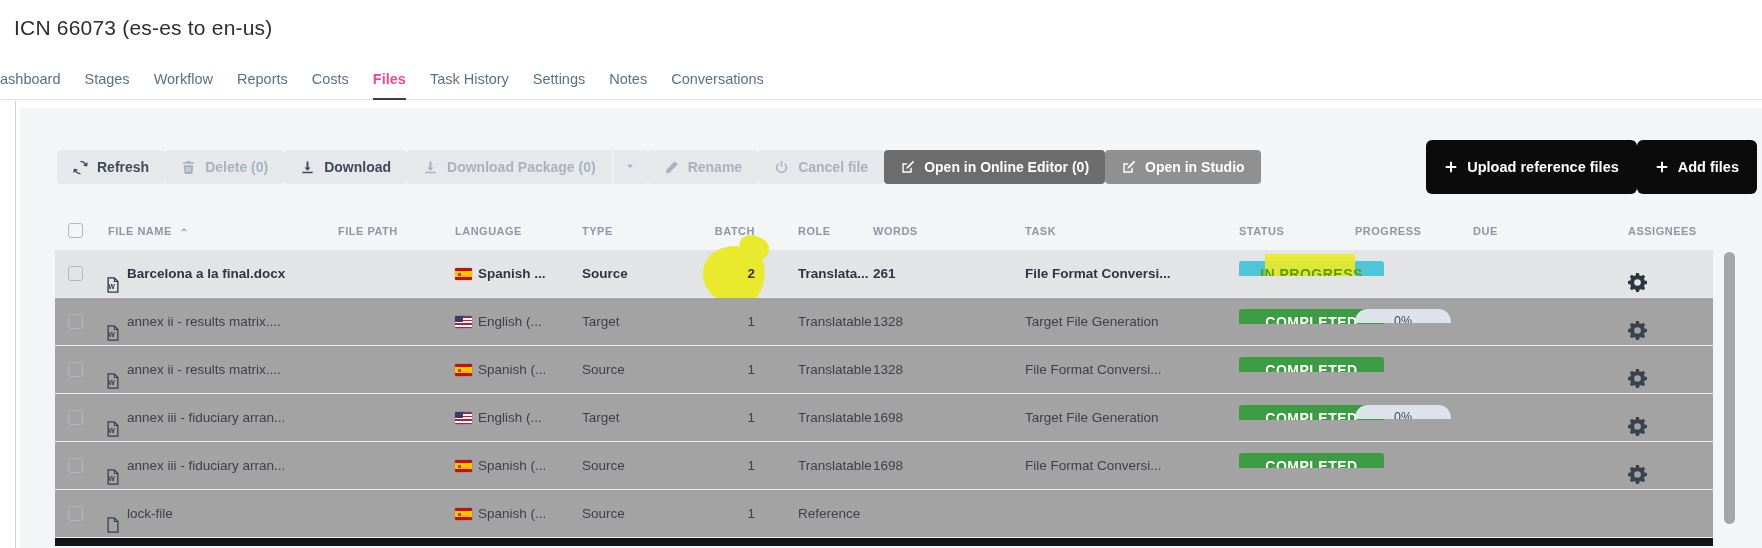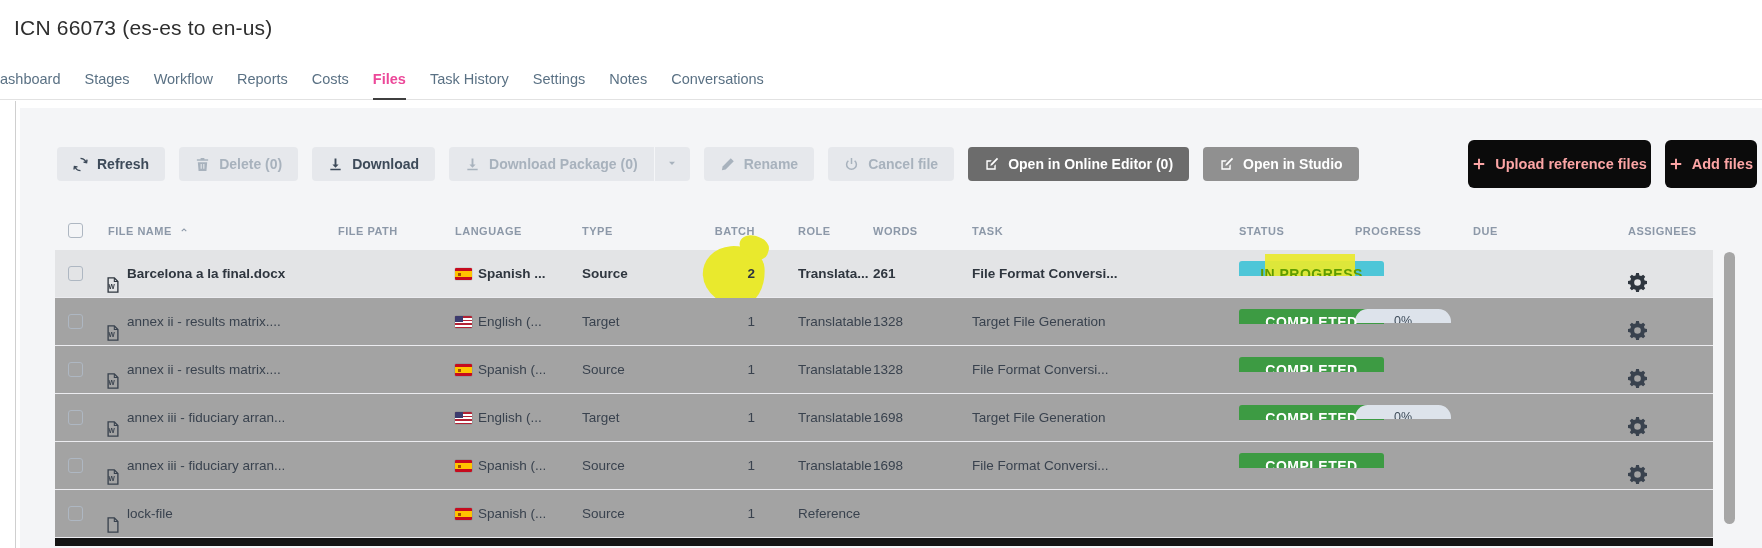--- a/index.html
+++ b/index.html
@@ -13,31 +13,31 @@
   #tab-bar {
     position:absolute; left:0; right:0; top:60px; height:40px;
     border-bottom:1px solid #e2e2e2; display:flex; gap:24px; align-items:stretch;
   }
   .tab { font-size:14.5px; color:#5a7184; line-height:38px; height:40px; cursor:pointer; white-space:nowrap; }
   .tab.active { color:#ec4899; font-weight:700; border-bottom:2px solid #3f3f3f; }
   
   #vline { position:absolute; left:15px; top:101px; width:1px; height:447px; background:#cfcfcf; }
   #panel { position:absolute; left:20px; top:108px; width:1742px; height:440px; background:#f4f5f7; }
   
-  #toolbar { position:absolute; left:37px; top:32px; display:flex; align-items:center; gap:14px; width:1700px; }
+  #toolbar { position:absolute; left:37px; top:32px; display:flex; align-items:center; width:1700px; }
   .tb-btn {
     display:flex; align-items:center; gap:9px; height:34px; padding:0 16px;
     border:none; border-radius:4px; font-family:inherit; font-size:14px; font-weight:700;
     background:#e6e8ec; color:#3d4a59; cursor:pointer; white-space:nowrap;
   }
   .tb-btn .ic { display:flex; align-items:center; }
   .tb-btn.disabled { color:#a8b2bd; cursor:default; }
   .tb-btn.dark  { background:#6c6c6c; color:#fff; }
   .tb-btn.mid   { background:#909090; color:#fff; }
-  .tb-btn.black { background:#0b0b0b; color:#fca5a5; height:48px; border-radius:6px; padding:0 4px; font-size:14.5px; }
+  .tb-btn.black { background:#0b0b0b; color:#ffffff; height:54px; border-radius:6px; padding:0 18px; font-size:14.5px; }
   .split { display:flex; align-items:stretch; }
   .split .tb-btn { border-radius:4px 0 0 4px; }
   .caret-btn {
     width:36px; border:none; border-left:1px solid #f5f6f8; border-radius:0 4px 4px 0;
     background:#e6e8ec; color:#a8b2bd; display:flex; align-items:center; justify-content:center; cursor:pointer;
   }
   .push-right { margin-left:auto; }
   
   #table { position:absolute; left:35px; top:104px; width:1658px; }
   .hrow { position:relative; height:38px; }
@@ -54,21 +54,21 @@
   .c-nameh { left:53px;  width:210px; }
   .c-name  { left:72px;  width:205px; }
   .c-path  { left:283px; width:100px; }
   .c-flag  { left:400px; top:18px; }
   .c-langh { left:400px; width:110px; }
   .c-lang  { left:423px; width:96px; }
   .c-type  { left:527px; width:90px; }
   .c-batch { left:600px; width:100px; text-align:right; }
   .c-role  { left:743px; width:160px; }
   .c-words { left:818px; width:100px; text-align:left; }
-  .c-task  { left:917px; width:175px; }
+  .c-task  { left:970px; width:175px; }
   .c-status{ left:1184px; }
   .c-prog  { left:1300px; }
   .c-due   { left:1418px; width:80px; }
   .c-gear  { left:1573px; top:14px; cursor:pointer; color:#2b2b2b; }
   
   .checkbox { width:15px; height:15px; border:1.6px solid #aeb7c2; border-radius:3px; background:transparent; cursor:pointer; }
   .sorter { margin-left:6px; color:#8c98a8; vertical-align:-1px; }
   .badge {
     position:relative; top:11px; width:145px; height:26px; line-height:26px; border-radius:3px;
     font-size:14px; font-weight:700; letter-spacing:.5px; color:#fff; text-align:center;

